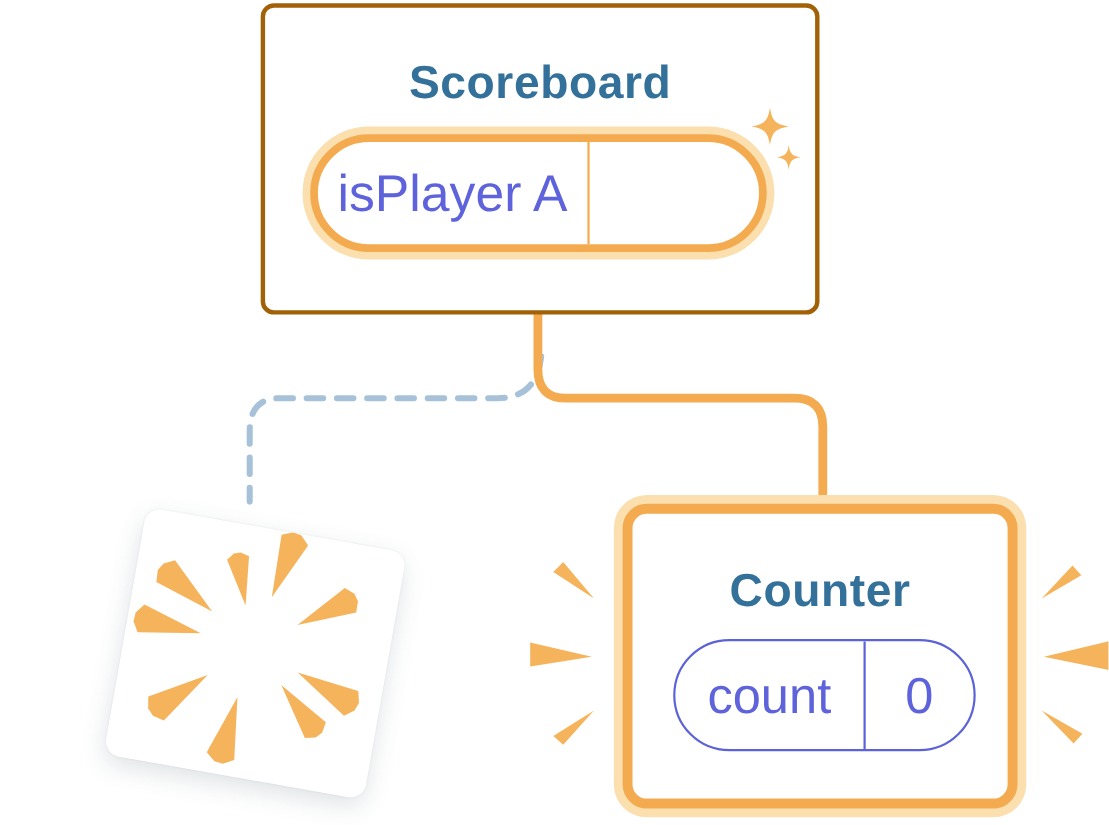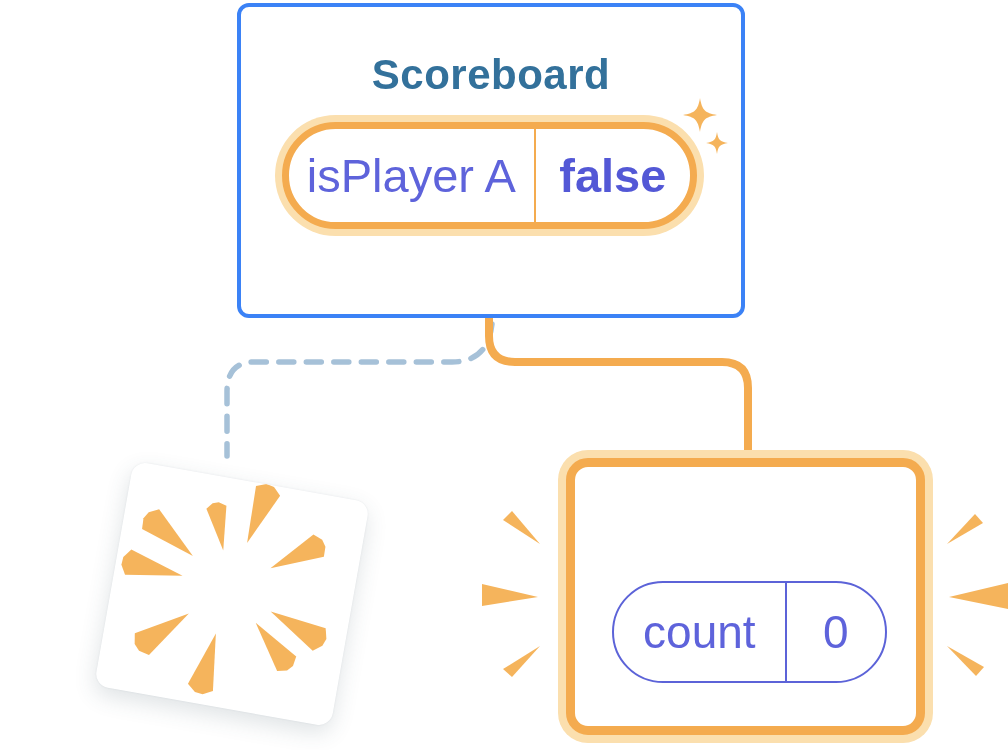--- a/index.html
+++ b/index.html
@@ -20,22 +20,22 @@
   }
 
   
   .component-card {
     position: absolute;
     background: #ffffff;
     box-sizing: border-box;
   }
   .scoreboard-card {
     left: 237px; top: 3px;
-    width: 508px; height: 315px;
-    border: 4px solid #3b82f6;
+    width: 508px; height: 283px;
+    border: 4px solid #a16207;
     border-radius: 12px;
   }
   .counter-card {
     left: 566px; top: 458px;
     width: 359px; height: 277px;
     border: 9px solid #F4AB4F;
     border-radius: 22px;
     box-shadow: 0 0 0 8px #FBDFAE;
   }
   .card-title {
@@ -122,31 +122,31 @@
         <polygon points="48,0 104,-13 110,-4 110,4 104,13" transform="rotate(184)"></polygon>
       </g>
     </svg>
   </div>
 
   <div class="component-card scoreboard-card">
     <div class="card-title">Scoreboard</div>
     <div class="state-pill">
       <div class="state-cell state-key">isPlayer A</div>
       <div class="pill-divider"></div>
-      <div class="state-cell state-value">false</div>
     </div>
     <svg class="sparkles" viewBox="0 0 75 65">
       <g fill="#F5B45C">
         <path d="M33 1 C35 13 38 16 50 18 C38 20 35 23 33 35 C31 23 28 20 16 18 C28 16 31 13 33 1 Z"></path>
         <path d="M50 35 C51.3 43 53 44.7 61 46 C53 47.3 51.3 49 50 57 C48.7 49 47 47.3 39 46 C47 44.7 48.7 43 50 35 Z"></path>
       </g>
     </svg>
   </div>
 
   <div class="component-card counter-card">
+    <div class="card-title">Counter</div>
     <div class="state-pill">
       <div class="state-cell state-key">count</div>
       <div class="pill-divider"></div>
       <div class="state-cell state-value">0</div>
     </div>
   </div>
 
   <svg class="emphasis-bursts" viewBox="0 0 1008 750">
     <g fill="#F5B45C">
       <polygon points="503,520 512,511 540,544"></polygon>

